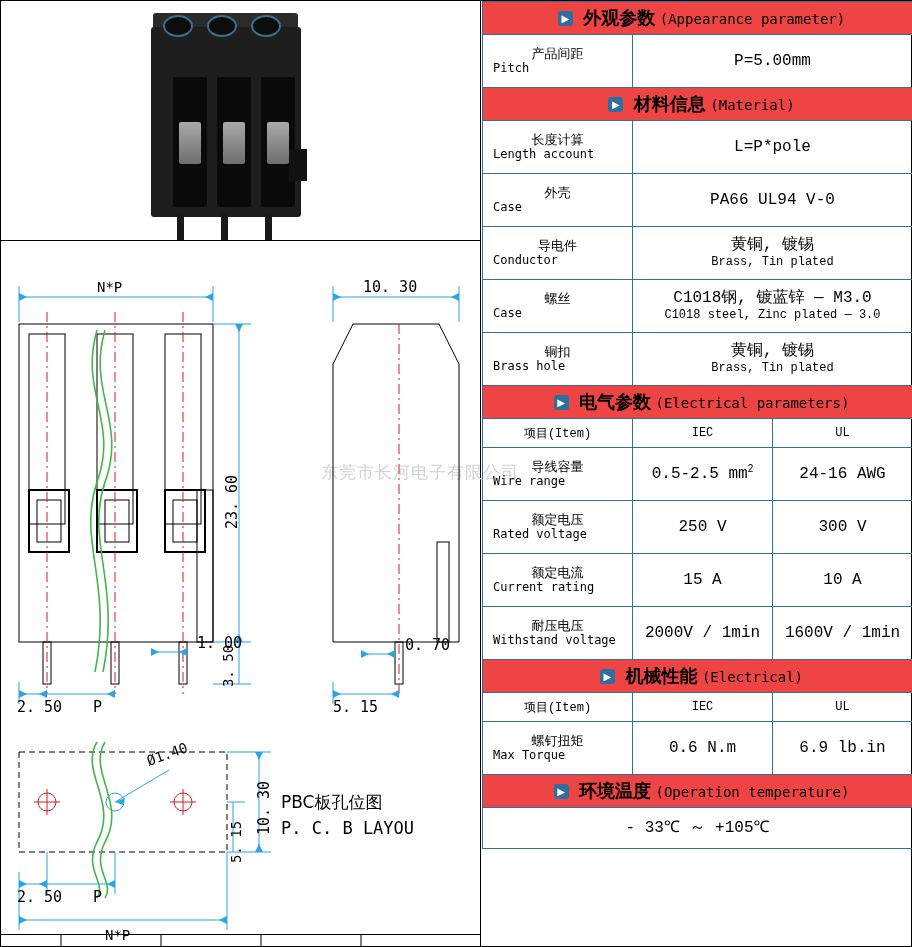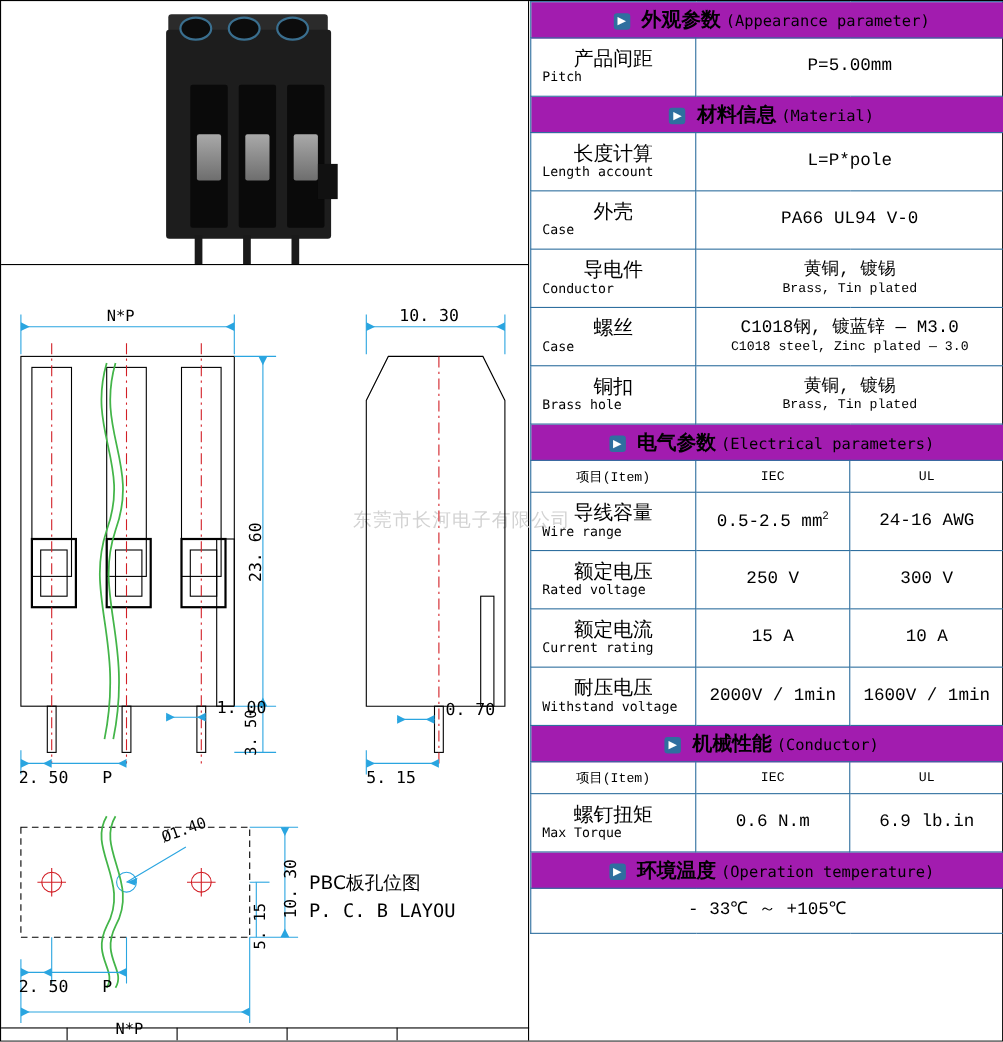--- a/index.html
+++ b/index.html
@@ -23,25 +23,25 @@
   .conn-foot{position:absolute;left:148px;top:140px;width:18px;height:32px;background:#111;}
 
   
   .draw{position:absolute;left:0;top:241px;width:479px;height:704px;}
   .watermark{position:absolute;left:320px;top:460px;font-size:17px;color:#d2d2d2;white-space:nowrap;letter-spacing:1px;}
 
   
   .right{position:absolute;left:481px;top:0;width:430px;height:945px;}
   table.spec{border-collapse:collapse;width:430px;table-layout:fixed;}
   table.spec td{border:1px solid #2f6f9f;padding:0;vertical-align:middle;text-align:center;}
-  .hdr{background:#a21caf;height:32px;text-align:left;padding-left:8px !important;}
+  .hdr{background:#ef4444;height:32px;text-align:left;padding-left:8px !important;}
   .hdr .cn{font-size:18px;font-weight:bold;font-family:"DejaVu Sans",sans-serif;}
   .hdr .en{font-size:14px;font-family:"DejaVu Sans Mono",monospace;}
   .bullet{display:inline-block;width:15px;height:15px;border-radius:3px;background:#2f6f9f;color:#fff;font-size:10px;line-height:15px;text-align:center;margin-right:6px;vertical-align:2px;}
-  .cn2{font-size:18px;font-family:"DejaVu Sans",sans-serif;line-height:1.15;}
+  .cn2{font-size:13px;font-family:"DejaVu Sans",sans-serif;line-height:1.15;}
   .en2{font-size:12px;font-family:"DejaVu Sans Mono",monospace;line-height:1.15;}
   .val{font-size:16px;font-family:Liberation Mono, monospace;line-height:1.2;}
   .valsm{font-size:12px;font-family:Liberation Mono, monospace;line-height:1.2;}
   .lbl-cell{text-align:center;padding:3px 0 !important;}
   .lbl-cell .en2{text-align:left;padding-left:10px;}
   .itemrow td{font-size:12px;font-family:Liberation Mono, monospace;}
   sup{font-size:10px;}
   .bottomline{position:absolute;left:0;top:933px;width:480px;height:1px;background:#000;}
   .tickrow{position:absolute;left:0;top:933px;width:479px;height:12px;}
 </style>
@@ -344,21 +344,21 @@
           <div class="en2">Withstand voltage</div>
         </td>
         <td><span class="val">2000V / 1min</span></td>
         <td><span class="val">1600V / 1min</span></td>
       </tr>
 
       <tr>
         <td class="hdr" colspan="3">
           <span class="bullet">▶</span>
           <span class="cn">机械性能</span>
-          <span class="en">(Conductor)</span>
+          <span class="en">(Electrical)</span>
         </td>
       </tr>
       <tr class="itemrow">
         <td style="height:28px">项目(Item)</td>
         <td>IEC</td>
         <td>UL</td>
       </tr>
       <tr>
         <td class="lbl-cell" style="height:46px">
           <div class="cn2">螺钉扭矩</div>

